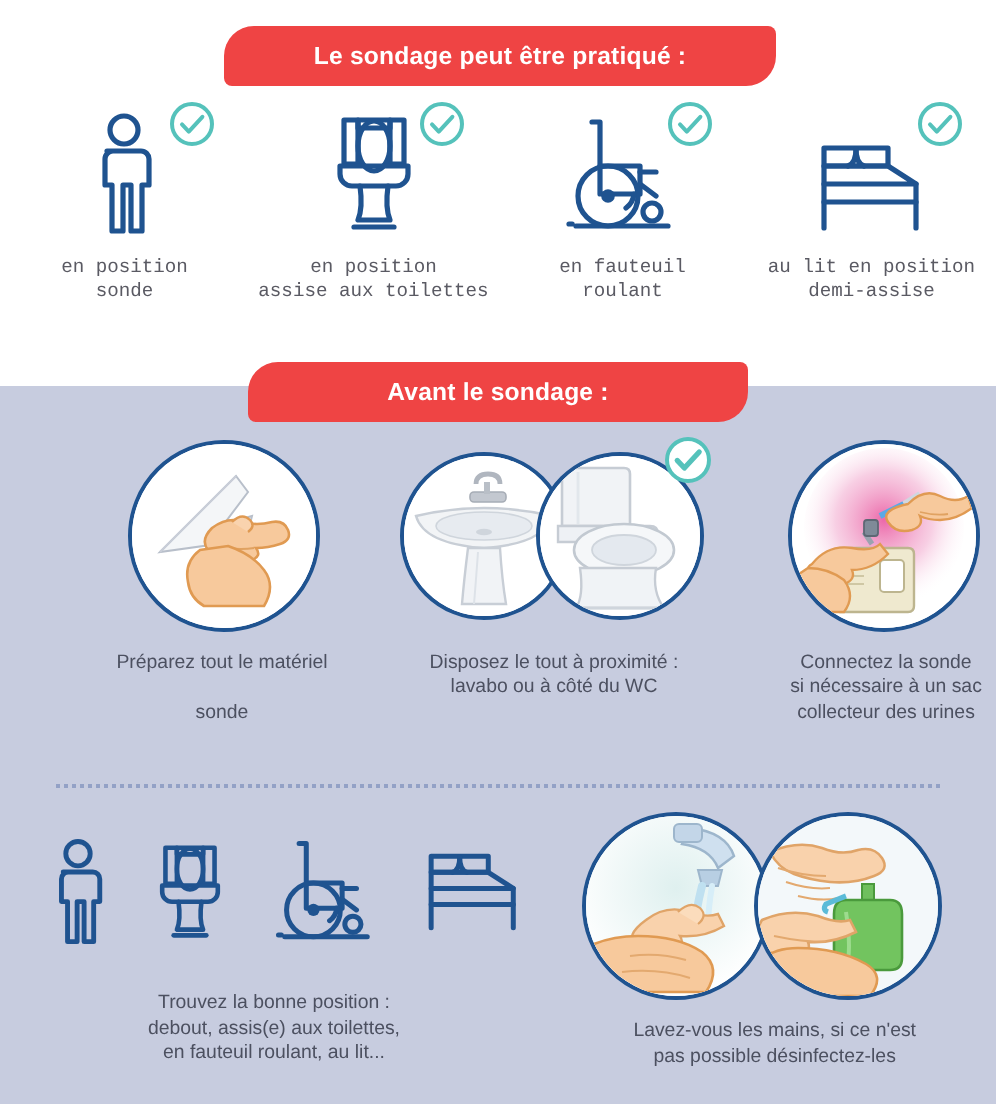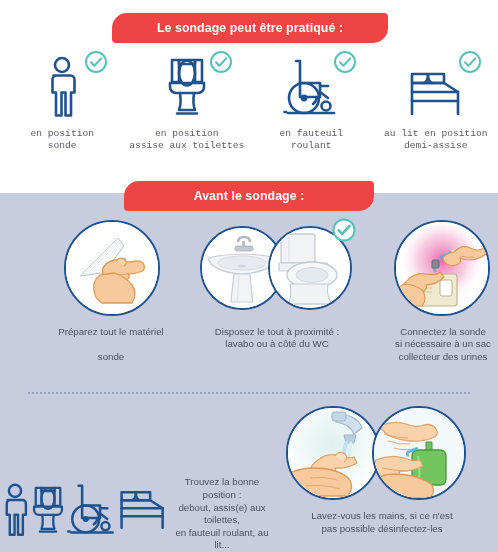--- a/index.html
+++ b/index.html
@@ -57,21 +57,21 @@
   }
 
   
   .divider {
     position: absolute; left: 28px; top: 392px; width: 442px; height: 0;
     border-top: 2px dotted #93a1c6;
   }
 
   
   .row3 { position: absolute; left: 0; top: 404px; width: 498px; height: 148px; display: flex; }
-  .grp-left  { width: 276px; display: flex; flex-direction: row; align-items: flex-end; }
+  .grp-left  { width: 276px; display: flex; flex-direction: column; align-items: flex-start; margin-left: 12px; }
   .grp-right { width: 222px; display: flex; flex-direction: column; align-items: flex-start; }
   .mini-icons { width: 262px; height: 84px; display: flex; align-items: center; justify-content: space-around; }
   .mini-icons svg { display: block; overflow: visible; }
   .cap3 { text-align: center; font-size: 9.7px; line-height: 12.6px; color: #4c5060; }
   .cap3.left { margin-top: 8px; width: 250px; }
   .cap3.right { margin-top: 6px; width: 212px; }
   .circ-area2 { position: relative; width: 200px; height: 100px; }
 </style>
 </head>
 <body>

